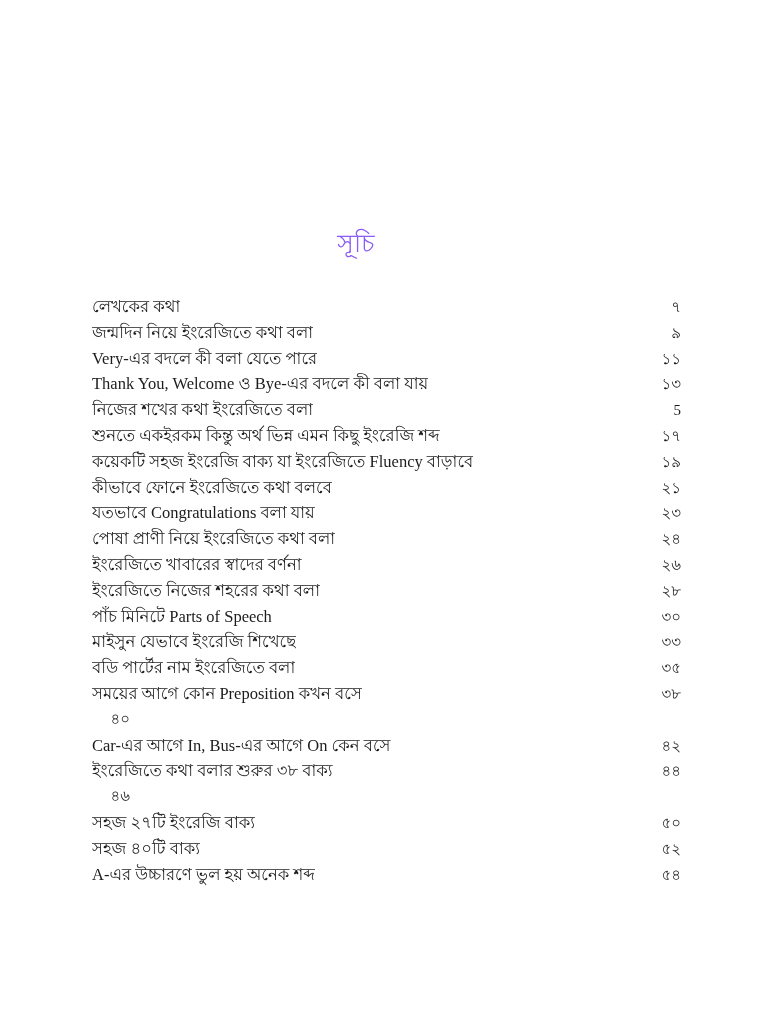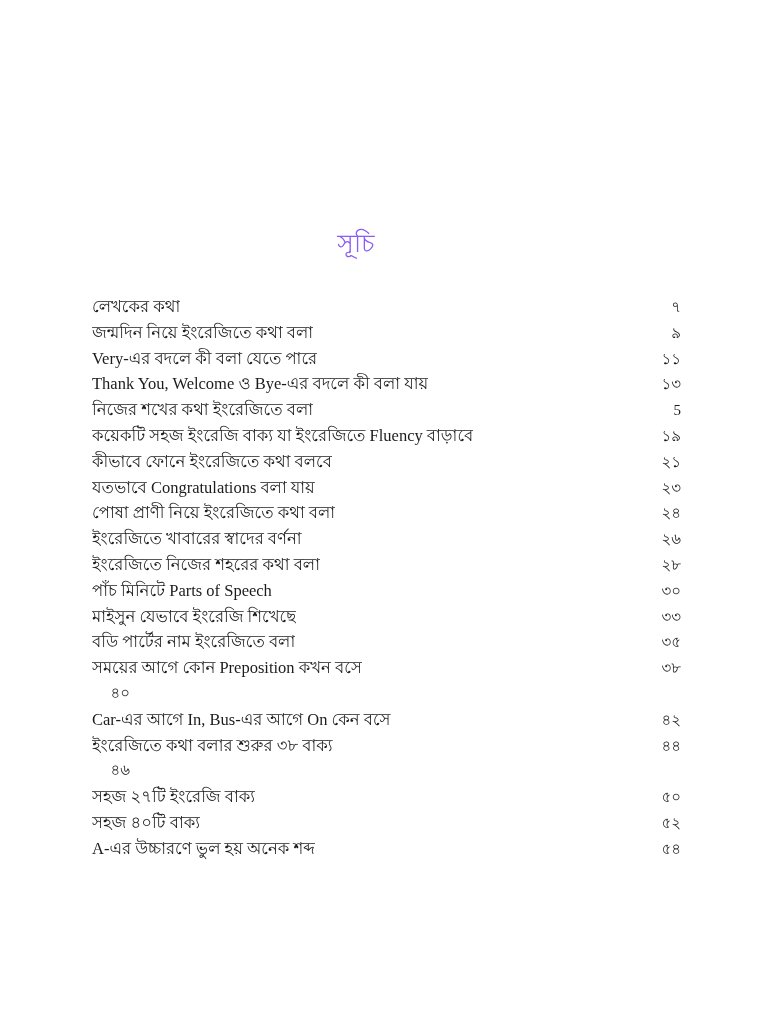--- a/index.html
+++ b/index.html
@@ -104,20 +104,24 @@
       </li>
       <li class="toc-row">
         <span class="toc-label">Thank You, Welcome ও Bye-এর বদলে কী বলা যায়</span>
         <span class="toc-page">১৩</span>
       </li>
       <li class="toc-row">
         <span class="toc-label">নিজের শখের কথা ইংরেজিতে বলা</span>
         <span class="toc-page">5</span>
       </li>
       <li class="toc-row">
+        <span class="toc-label">শুনতে একইরকম কিন্তু অর্থ ভিন্ন এমন কিছু ইংরেজি শব্দ</span>
+        <span class="toc-page">১৭</span>
+      </li>
+      <li class="toc-row">
         <span class="toc-label">কয়েকটি সহজ ইংরেজি বাক্য যা ইংরেজিতে Fluency বাড়াবে</span>
         <span class="toc-page">১৯</span>
       </li>
       <li class="toc-row">
         <span class="toc-label">কীভাবে ফোনে ইংরেজিতে কথা বলবে</span>
         <span class="toc-page">২১</span>
       </li>
       <li class="toc-row">
         <span class="toc-label">যতভাবে Congratulations বলা যায়</span>
         <span class="toc-page">২৩</span>

